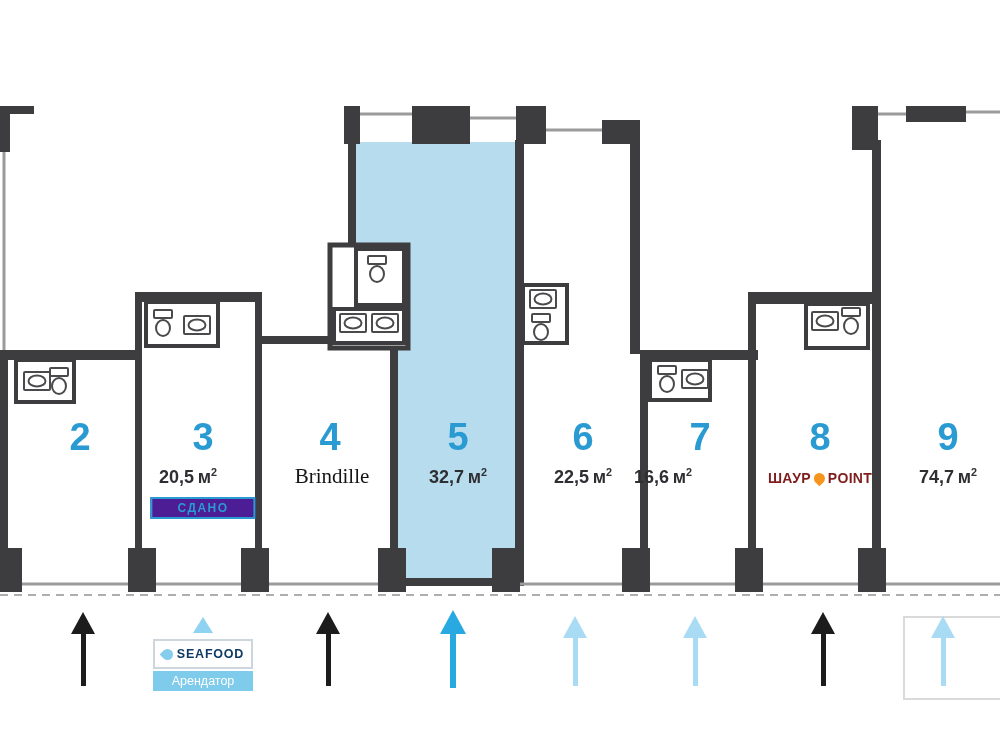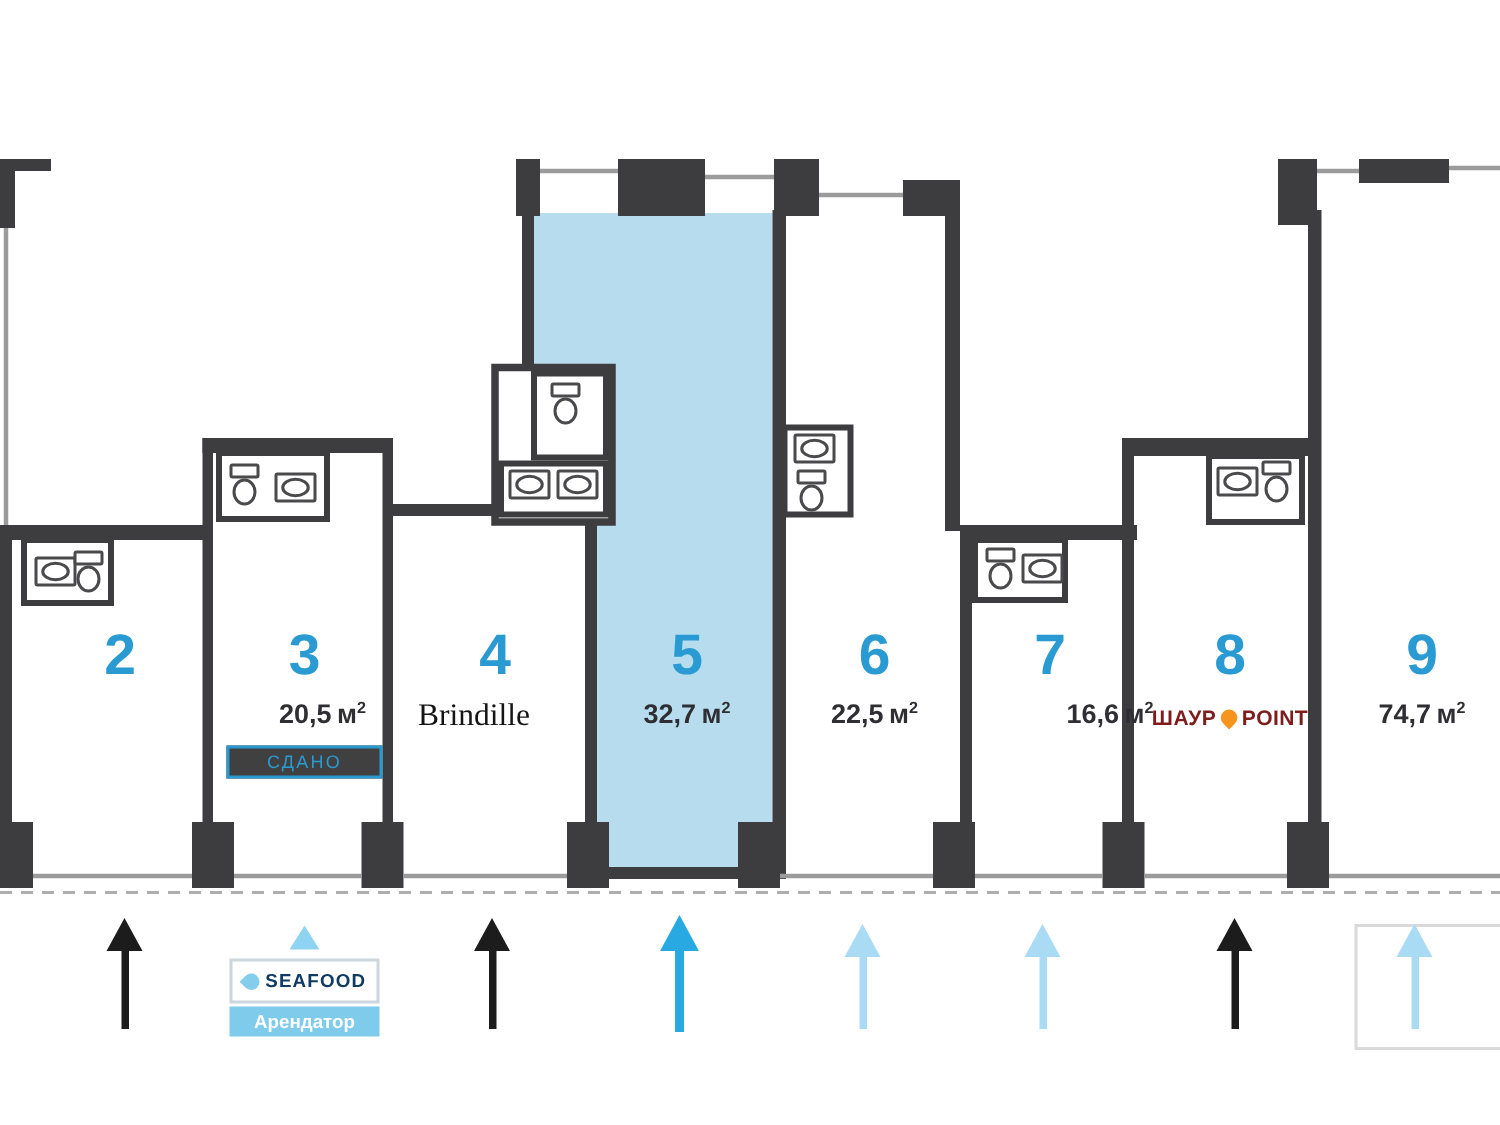--- a/index.html
+++ b/index.html
@@ -8,22 +8,22 @@
   svg .wall{fill:#3d3d3f;}
   svg .glass{stroke:#9b9b9b;stroke-width:3;}
   svg .cell{fill:#ffffff;stroke:#3d3d3f;stroke-width:4;}
   svg .cellthick{fill:#ffffff;stroke:#3d3d3f;stroke-width:5;}
   svg .fx{fill:#ffffff;stroke:#4a4a4c;stroke-width:2;}
 
   .lbl{position:absolute;transform:translateX(-50%);white-space:nowrap;text-align:center;}
   .num{font-size:38px;font-weight:700;color:#2a9ad2;line-height:1;}
   .area{font-size:18px;font-weight:700;color:#2e2e33;}
   .area sup{font-size:0.6em;}
-  .badge{display:inline-block;border:2px solid #2a9ad2;color:#2a9ad2;background:#404040;
-         font-size:12px;font-weight:400;letter-spacing:1.5px;padding:2px 25px;}
+  .badge{display:inline-block;border:2px solid #2a9ad2;color:#2a9ad2;background:#4c1d95;
+         font-size:12px;font-weight:700;letter-spacing:1.5px;padding:2px 25px;}
   .tenant-serif{font-family:"Liberation Serif",serif;font-size:21px;color:#141414;}
   .logo8{display:flex;align-items:center;gap:3px;font-size:14px;font-weight:800;
          color:#7f1d1d;letter-spacing:0.3px;}
   .l8-icon{display:inline-block;width:11px;height:11px;background:#f7941e;
            border-radius:50% 50% 0 50%;transform:rotate(45deg);}
 
   .arrow{position:absolute;top:612px;transform:translateX(-50%);display:flex;
          flex-direction:column;align-items:center;}
   .arrow .head{width:0;height:0;border-left:12px solid transparent;
                border-right:12px solid transparent;border-bottom:22px solid currentColor;}
@@ -38,21 +38,21 @@
   .seafood{position:absolute;left:203px;top:617px;transform:translateX(-50%);
            display:flex;flex-direction:column;align-items:center;width:100px;}
   .sf-tri{width:0;height:0;border-left:10px solid transparent;border-right:10px solid transparent;
           border-bottom:16px solid #8fd3f2;margin-bottom:6px;}
   .sf-box{background:#fff;border:2px solid #ccd6dc;width:100%;box-sizing:border-box;
           display:flex;align-items:center;justify-content:center;gap:4px;padding:6px 2px;}
   .sf-fish{display:inline-block;width:11px;height:11px;background:#85cdec;
            border-radius:0 50% 50% 50%;transform:rotate(-45deg);}
   .sf-name{font-size:12.5px;font-weight:800;color:#0f3a63;letter-spacing:0.8px;text-align:right;}
   .sf-bar{margin-top:2px;background:#7ecbec;color:#fff;width:100%;text-align:center;
-          font-size:12.5px;padding:3px 0;font-weight:bold;}
+          font-size:12.5px;padding:3px 0;}
 
   .cutbox{position:absolute;left:903px;top:616px;width:110px;height:80px;
           border:2px solid #dadada;background:#fff;}
 </style>
 </head>
 <body>
 
 <div class="stage">
 
   <svg width="1000" height="620" viewBox="0 0 1000 620" style="position:absolute;left:0;top:0">
@@ -162,34 +162,34 @@
       <use href="#fx-sink" x="812" y="312"></use>
       <use href="#fx-toilet" x="842" y="308"></use>
     </g>
 
     <line x1="0" y1="595" x2="1000" y2="595" stroke="#aeaeae" stroke-width="2" stroke-dasharray="8 6"></line>
   </svg>
 
   <div class="lbl num" style="left:80px;top:418px">2</div>
 
   <div class="lbl num" style="left:203px;top:418px">3</div>
-  <div class="lbl area" style="left:215px;top:466px"><span>20,5</span> <span>м</span><sup>2</sup></div>
+  <div class="lbl area" style="left:188px;top:466px"><span>20,5</span> <span>м</span><sup>2</sup></div>
   <div class="lbl" style="left:203px;top:497px"><span class="badge">СДАНО</span></div>
 
   <div class="lbl num" style="left:330px;top:418px">4</div>
-  <div class="lbl tenant-serif" style="left:316px;top:464px">Brindille</div>
+  <div class="lbl tenant-serif" style="left:332px;top:464px">Brindille</div>
 
   <div class="lbl num" style="left:458px;top:418px">5</div>
   <div class="lbl area" style="left:458px;top:466px"><span>32,7</span> <span>м</span><sup>2</sup></div>
 
   <div class="lbl num" style="left:583px;top:418px">6</div>
   <div class="lbl area" style="left:583px;top:466px"><span>22,5</span> <span>м</span><sup>2</sup></div>
 
   <div class="lbl num" style="left:700px;top:418px">7</div>
-  <div class="lbl area" style="left:740px;top:466px"><span>16,6</span> <span>м</span><sup>2</sup></div>
+  <div class="lbl area" style="left:663px;top:466px"><span>16,6</span> <span>м</span><sup>2</sup></div>
 
   <div class="lbl num" style="left:820px;top:418px">8</div>
   <div class="lbl logo8" style="left:820px;top:470px;transform:translateX(-50%)">
     <span>ШАУР</span>
     <span class="l8-icon"></span>
     <span>POINT</span>
   </div>
 
   <div class="lbl num" style="left:948px;top:418px">9</div>
   <div class="lbl area" style="left:948px;top:466px"><span>74,7</span> <span>м</span><sup>2</sup></div>

